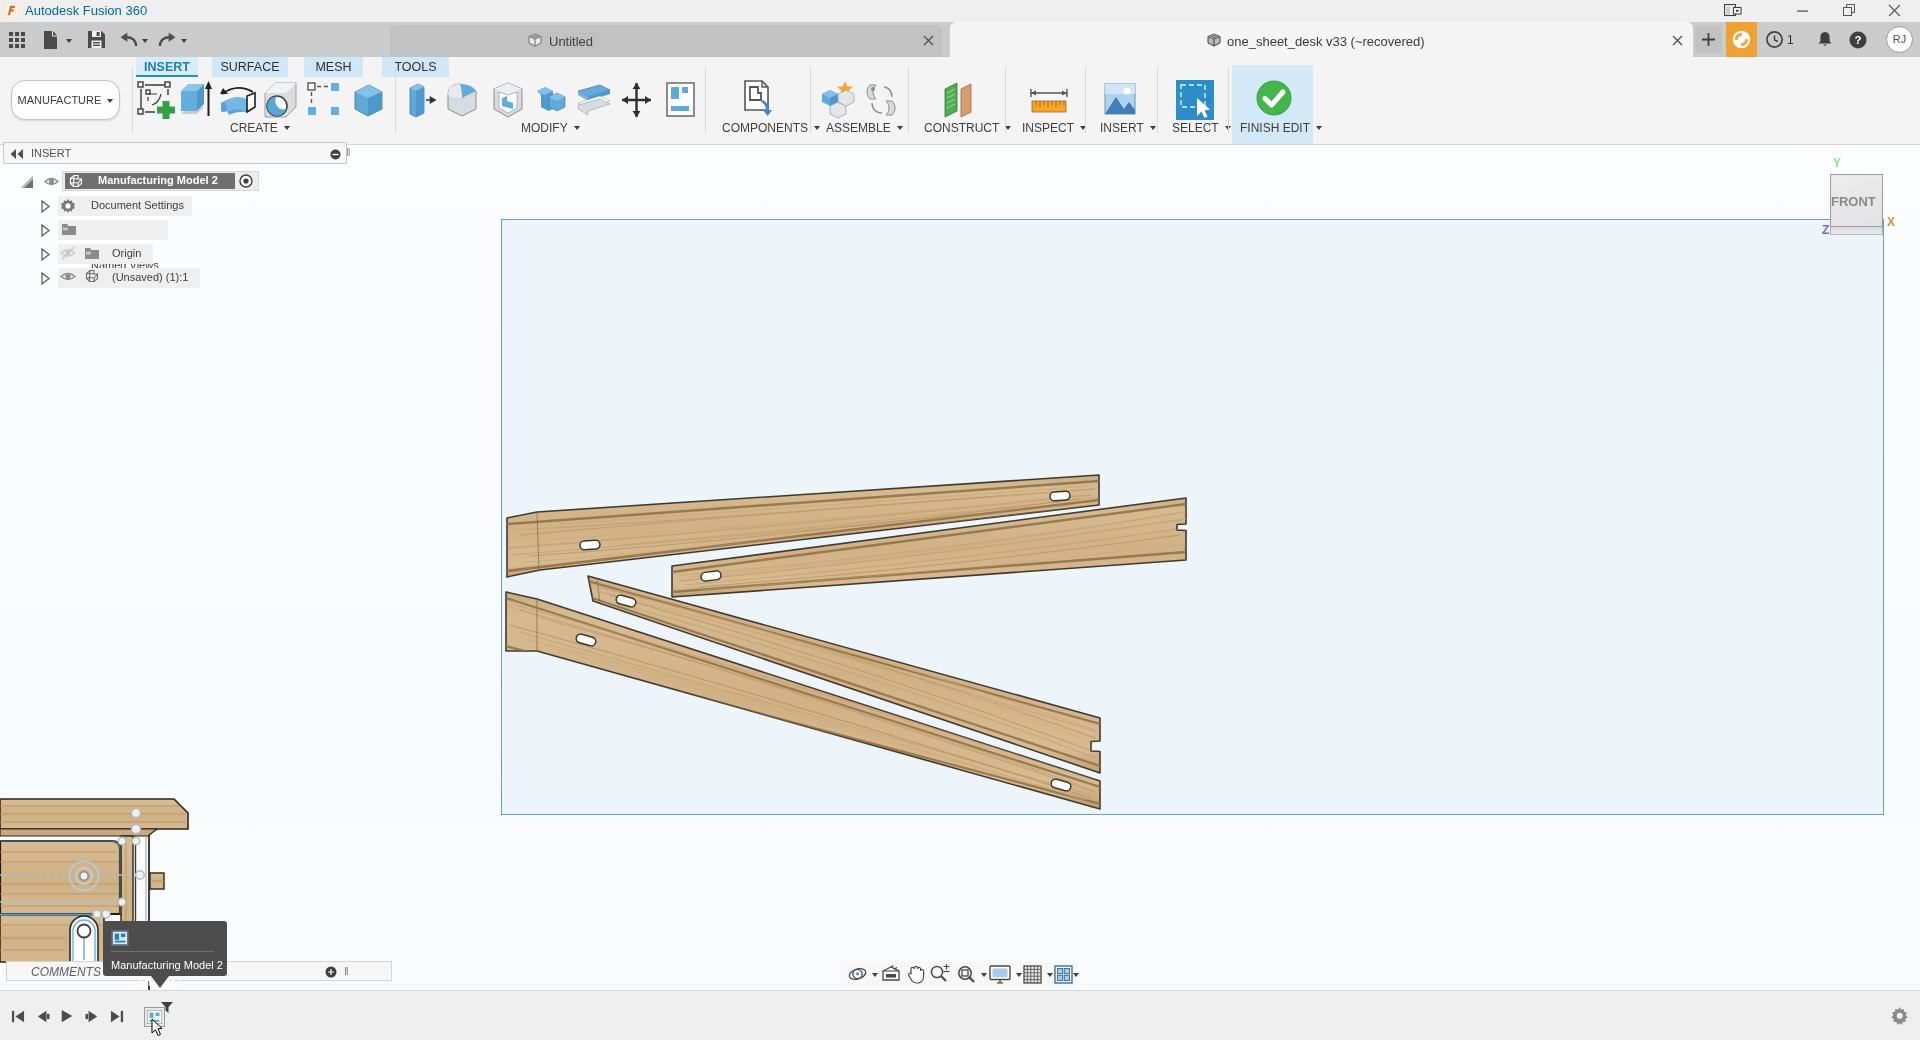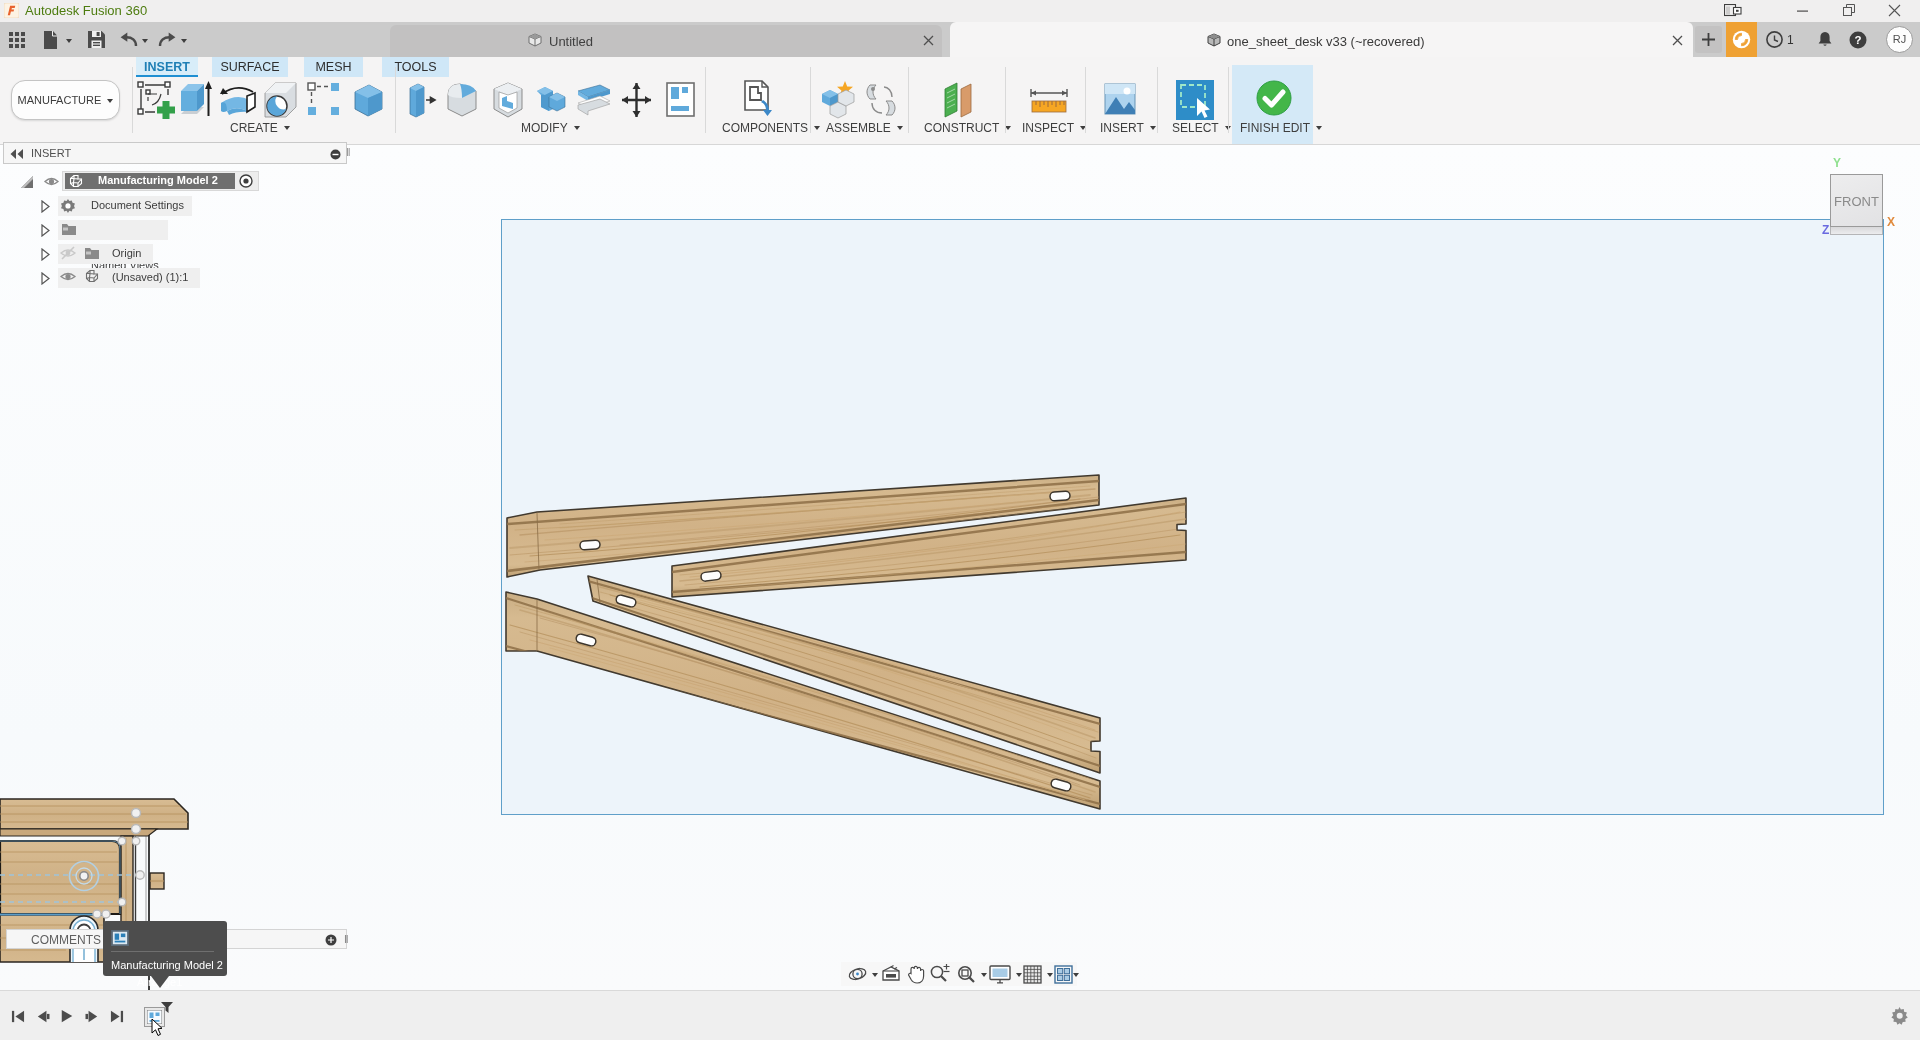--- a/index.html
+++ b/index.html
@@ -1,30 +1,30 @@
 <!DOCTYPE html>
 <html><head>
 <meta charset="utf-8">
 <style>
 * { margin:0; padding:0; box-sizing:border-box; }
 html,body { width:1920px; height:1040px; overflow:hidden; font-family:"Liberation Sans", sans-serif; background:#fbfcfd; }
 .abs { position:absolute; }
 #titlebar { position:absolute; left:0; top:0; width:1920px; height:22px; background:#f0efef; }
-#titlebar .title { position:absolute; left:25px; top:3px; font-size:13px; color:#4d7c0f; }
+#titlebar .title { position:absolute; left:25px; top:3px; font-size:13px; color:#0369a1; }
 #tabbar { position:absolute; left:0; top:22px; width:1920px; height:35px; background:#cbcbcb; }
 #ribbon { position:absolute; left:0; top:57px; width:1920px; height:88px; background:#f5f4f4; border-bottom:1px solid #d7d7d7; }
 #canvas { position:absolute; left:0; top:145px; width:1920px; height:845px; background:linear-gradient(180deg,#fcfdfe 0%, #f7fafc 70%, #fafbfc 100%); }
 #timeline { position:absolute; left:0; top:990px; width:1920px; height:50px; background:#efefef; border-top:1px solid #d9d9d9; }
 #sheet { position:absolute; left:501px; top:74px; width:1383px; height:596px; background:#edf4fa; border:1.6px solid #5f9fc9; }
 .rtab { position:absolute; top:0; height:20px; background:#cfe7f7; color:#2e2e2e; font-size:12.5px; text-align:center; line-height:20px; }
 .rlabel { position:absolute; top:64px; font-size:12px; color:#3e3e3e; white-space:nowrap; }
 .rsep { position:absolute; top:10px; height:66px; width:1px; background:#d9d9d9; }
 .caret { display:inline-block; width:0; height:0; border-left:3.5px solid transparent; border-right:3.5px solid transparent; border-top:4px solid #3e3e3e; vertical-align:middle; margin-left:3px; margin-bottom:2px; }
 #browser { position:absolute; left:0; top:140px; width:360px; height:160px; font-size:11px; color:#3c3c3c; }
-#comments { position:absolute; left:6px; top:784px; width:341px; height:20px; background:#f6f6f6; border:1px solid #d4d4d4; }
+#comments { position:absolute; left:6px; top:816px; width:386px; height:20px; background:#f6f6f6; border:1px solid #d4d4d4;font-style:italic; }
 #tooltip { position:absolute; left:103px; top:776px; width:124px; height:55px; background:#4d4d4d; border-radius:3px; color:#fff; font-size:11px; white-space:nowrap; }
 </style>
 </head>
 <body>
 <div id="titlebar">
   <svg class="abs" style="left:4px;top:3px" width="15" height="15" viewBox="0 0 16 16">
       <rect x="0" y="0" width="16" height="16" rx="2" fill="#fdf3e3" stroke="#e8c89a" stroke-width="0.5"></rect>
       <path d="M4 13 L6.5 3 L12 3 L11.4 5.2 L8.4 5.2 L8 6.8 L10.8 6.8 L10.2 9 L7.4 9 L6.4 13 Z" fill="#e8622d"></path>
     </svg>
   <div class="title">Autodesk Fusion 360</div>
@@ -421,21 +421,21 @@
       </g>
       <g transform="translate(586 640) rotate(15)">
           <rect x="-10" y="-4.4" width="20" height="8.8" rx="4.4" fill="#fdfdfd" stroke="#3c352c" stroke-width="1.5"></rect>
         </g>
       <g transform="translate(1061 785) rotate(15)">
           <rect x="-10" y="-4.4" width="20" height="8.8" rx="4.4" fill="#fdfdfd" stroke="#3c352c" stroke-width="1.5"></rect>
         </g>
     </g>
   </svg>
 
-  <div class="abs" style="left:1830px;top:29px;width:53px;height:53px;background:linear-gradient(160deg,#ededee,#e2e2e4);border:1px solid #9a9a9a;color:#8a8a8a;font-size:13px;font-weight:normal;text-align:center;line-height:53px;">FRONT</div>
+  <div class="abs" style="left:1830px;top:29px;width:53px;height:53px;background:linear-gradient(160deg,#ededee,#e2e2e4);border:1px solid #9a9a9a;color:#8a8a8a;font-size:13px;font-weight:bold;text-align:left;line-height:53px;">FRONT</div>
   <div class="abs" style="left:1830px;top:82px;width:53px;height:8px;background:linear-gradient(180deg,#d8d8da,#ececee);border:1px solid #b5b5b7;border-top:none;"></div>
   <div class="abs" style="left:1833px;top:11px;color:#8fe08f;font-size:12px;font-weight:bold;">Y</div>
   <div class="abs" style="left:1822px;top:78px;color:#6a6ae0;font-size:12px;font-weight:bold;">Z</div>
   <div class="abs" style="left:1887px;top:70px;color:#e08a3c;font-size:12px;font-weight:bold;">X</div>
   <div id="navbar" class="abs" style="left:841px;top:817px;width:236px;height:24px;background:#f7f7f7;">
     <svg class="abs" style="left:7px;top:3px" width="19" height="18" viewBox="0 0 19 18">
         <ellipse cx="9.5" cy="9" rx="8.5" ry="5" fill="none" stroke="#4a4a4a" stroke-width="1.3" transform="rotate(-18 9.5 9)"></ellipse>
         <circle cx="9.5" cy="9" r="4.6" fill="none" stroke="#4a4a4a" stroke-width="1.3"></circle>
         <path d="M9.5 4.4 l2 -1.2 M9.5 13.6 l-2 1.2" stroke="#4a4a4a"></path>
         <circle cx="9.5" cy="9" r="1.4" fill="#3c88c8"></circle>

